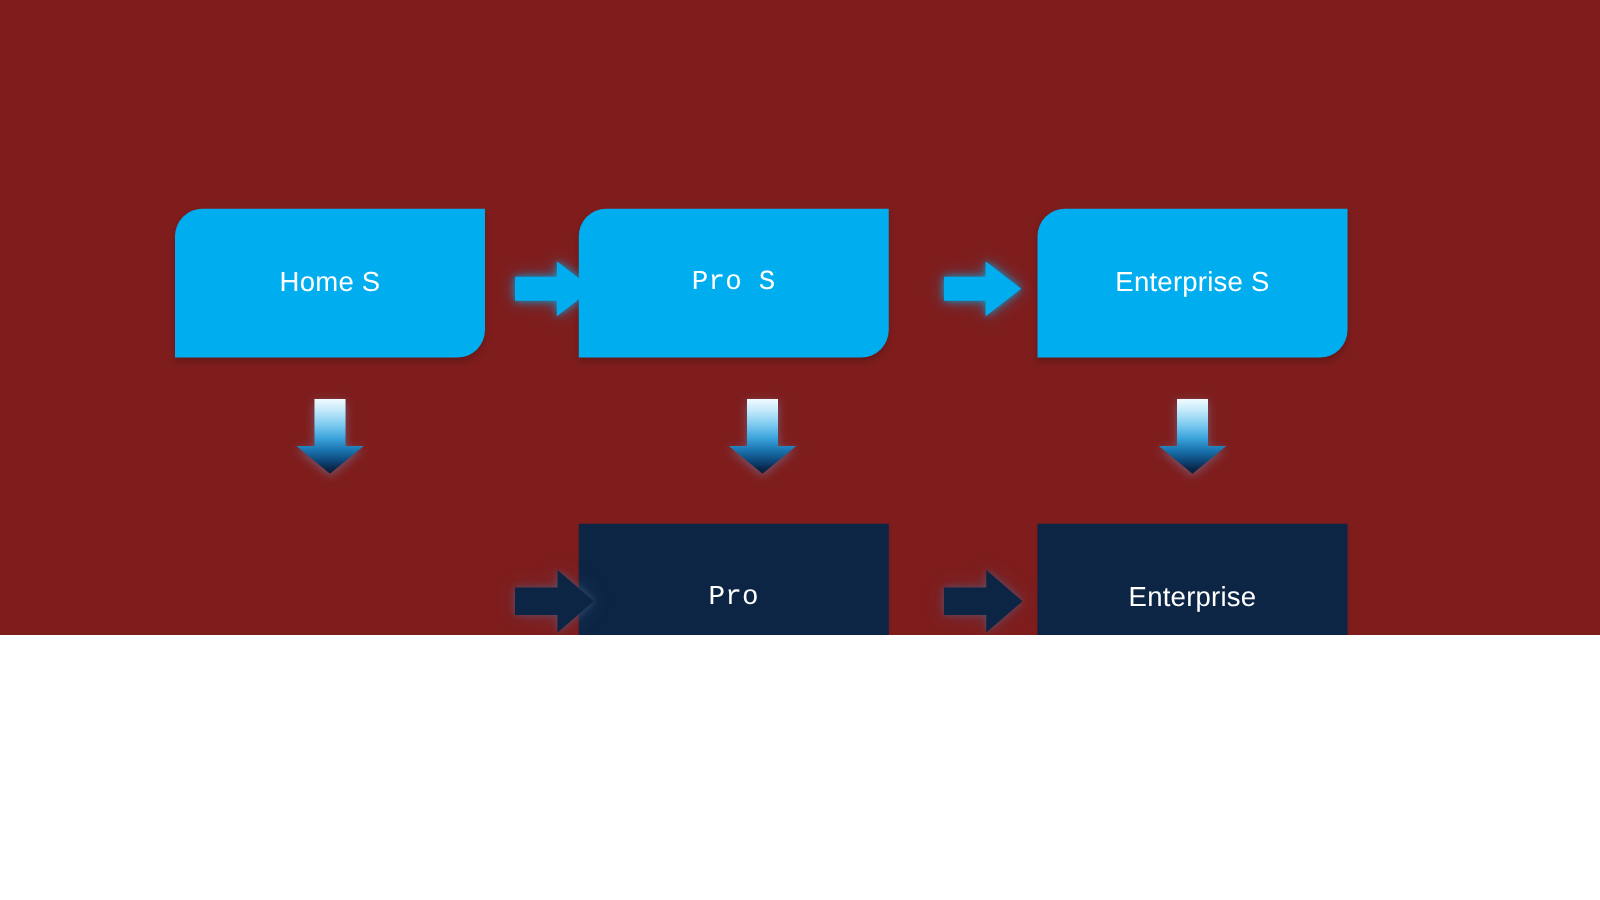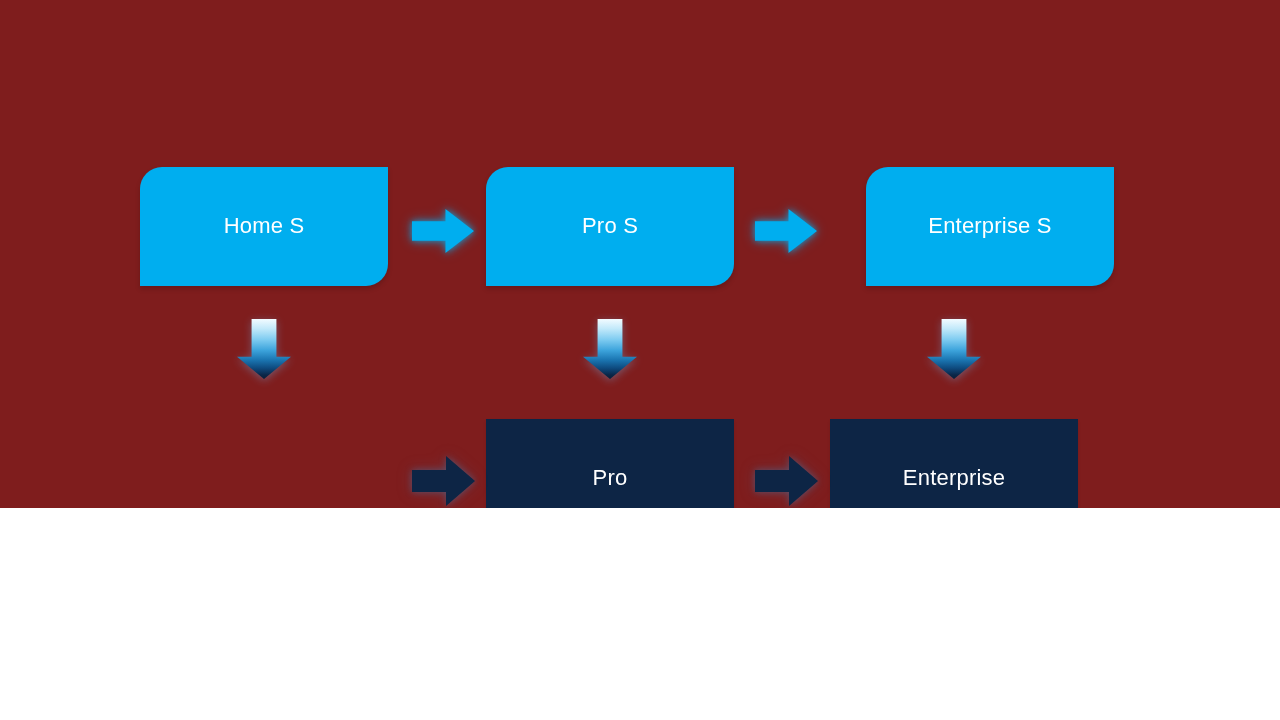--- a/index.html
+++ b/index.html
@@ -37,21 +37,21 @@
     height: 119px;
     border-radius: 22px 0 22px 0;
     box-shadow: 0 3px 5px rgba(0,0,0,0.18);
   }
   .node.bottom {
     top: 419px;
     height: 118px;
     box-shadow: 0 2px 3px rgba(0,0,0,0.10);
   }
   .col1 { left: 140px; }
-  .col2 { left: 486px; }
+  .col2 { left: 463px; font-family: Liberation Mono, monospace; }
   .col3 { left: 830px; }
 
   
   .arrow-wrap { position: absolute; }
   .arrow-shape { width: 100%; height: 100%; }
 
   .arrow-right .arrow-shape {
     clip-path: polygon(0 28%, 54% 28%, 54% 0, 100% 50%, 54% 100%, 54% 72%, 0 72%);
   }
   .arrow-down .arrow-shape {
@@ -84,21 +84,21 @@
 <body>
 
 <div class="slide">
 
   <div class="node top col1" style="background: rgb(0, 174, 239);">
     <span class="lbl">Home S</span>
   </div>
   <div class="node top col2" style="background: rgb(0, 174, 239);">
     <span class="lbl">Pro S</span>
   </div>
-  <div class="node top col3" style="background: rgb(0, 174, 239); margin-left: 36px;">
+  <div class="node top col3" style="background: rgb(0, 174, 239);">
     <span class="lbl">Enterprise S</span>
   </div>
 
   <div class="arrow-wrap arrow-right arrow-top harrow1">
     <div class="arrow-shape" style="background: rgb(0, 174, 239);"></div>
   </div>
   <div class="arrow-wrap arrow-right arrow-top harrow2">
     <div class="arrow-shape" style="background: rgb(0, 174, 239);"></div>
   </div>
 

